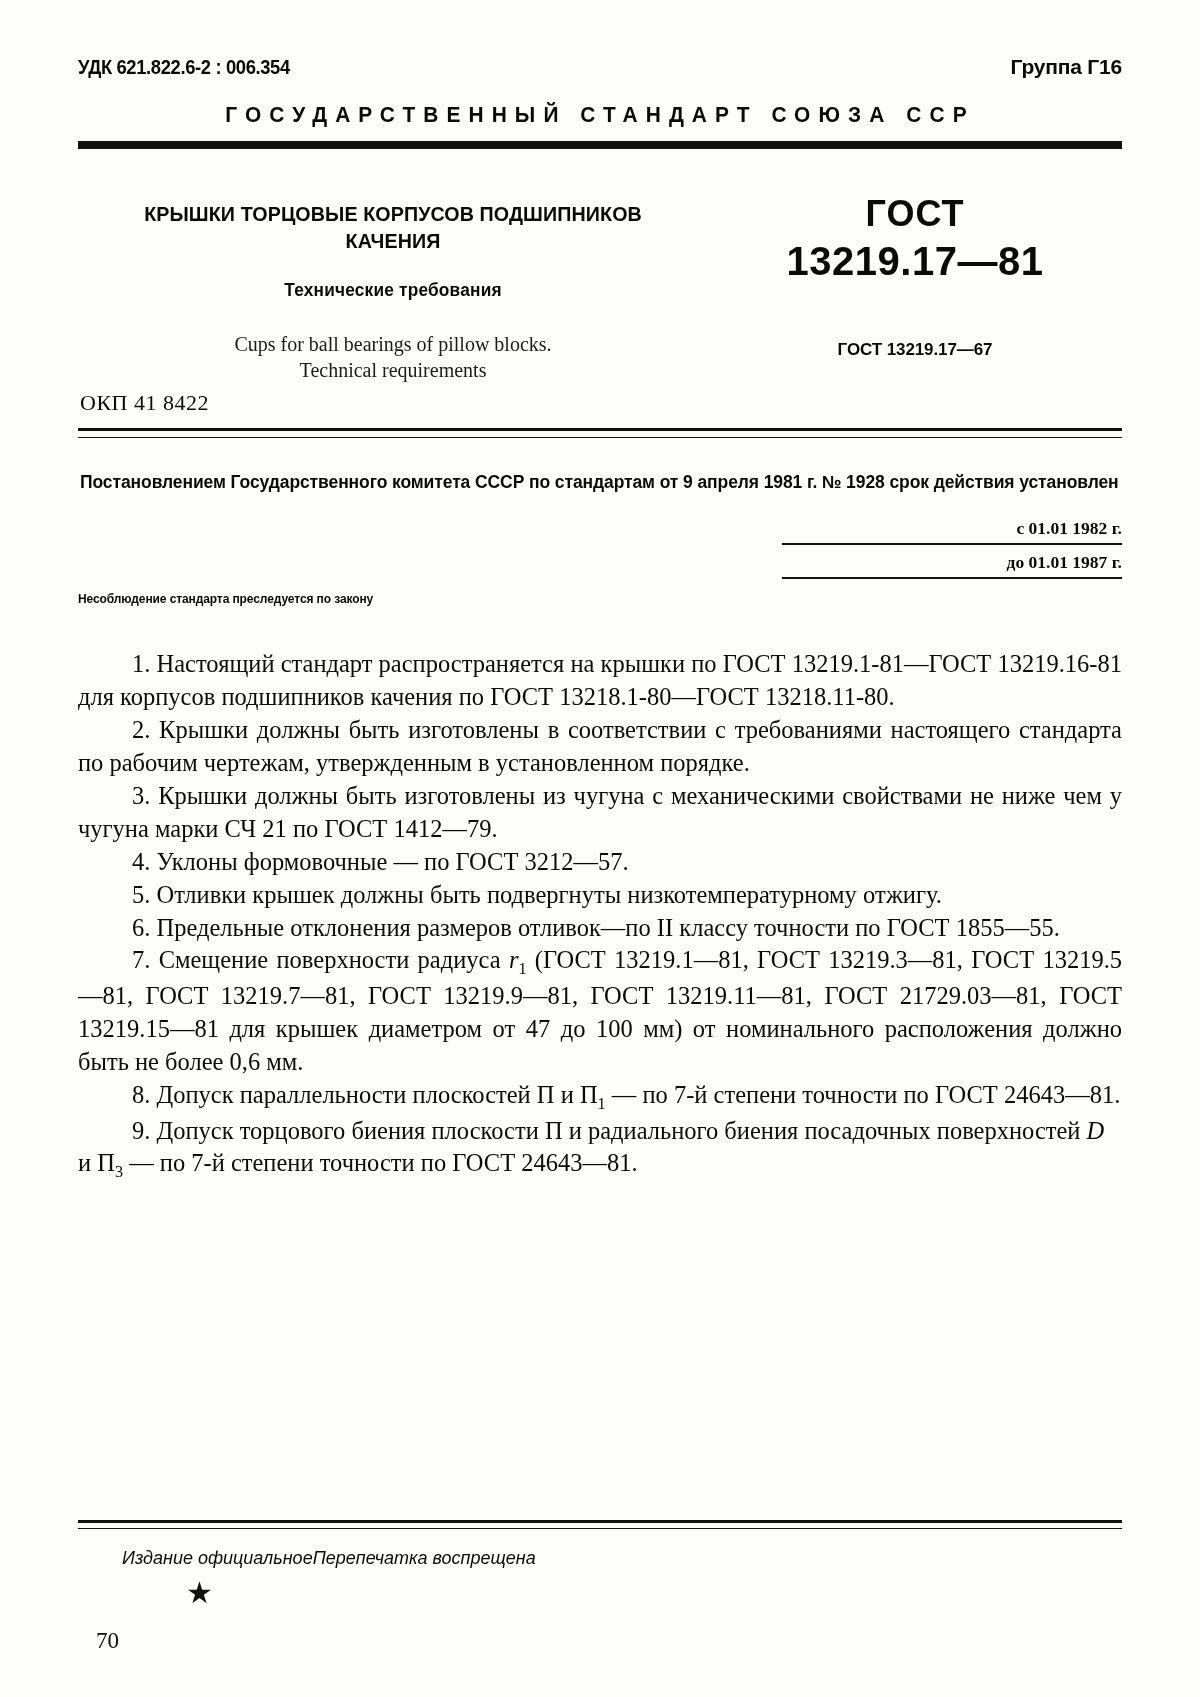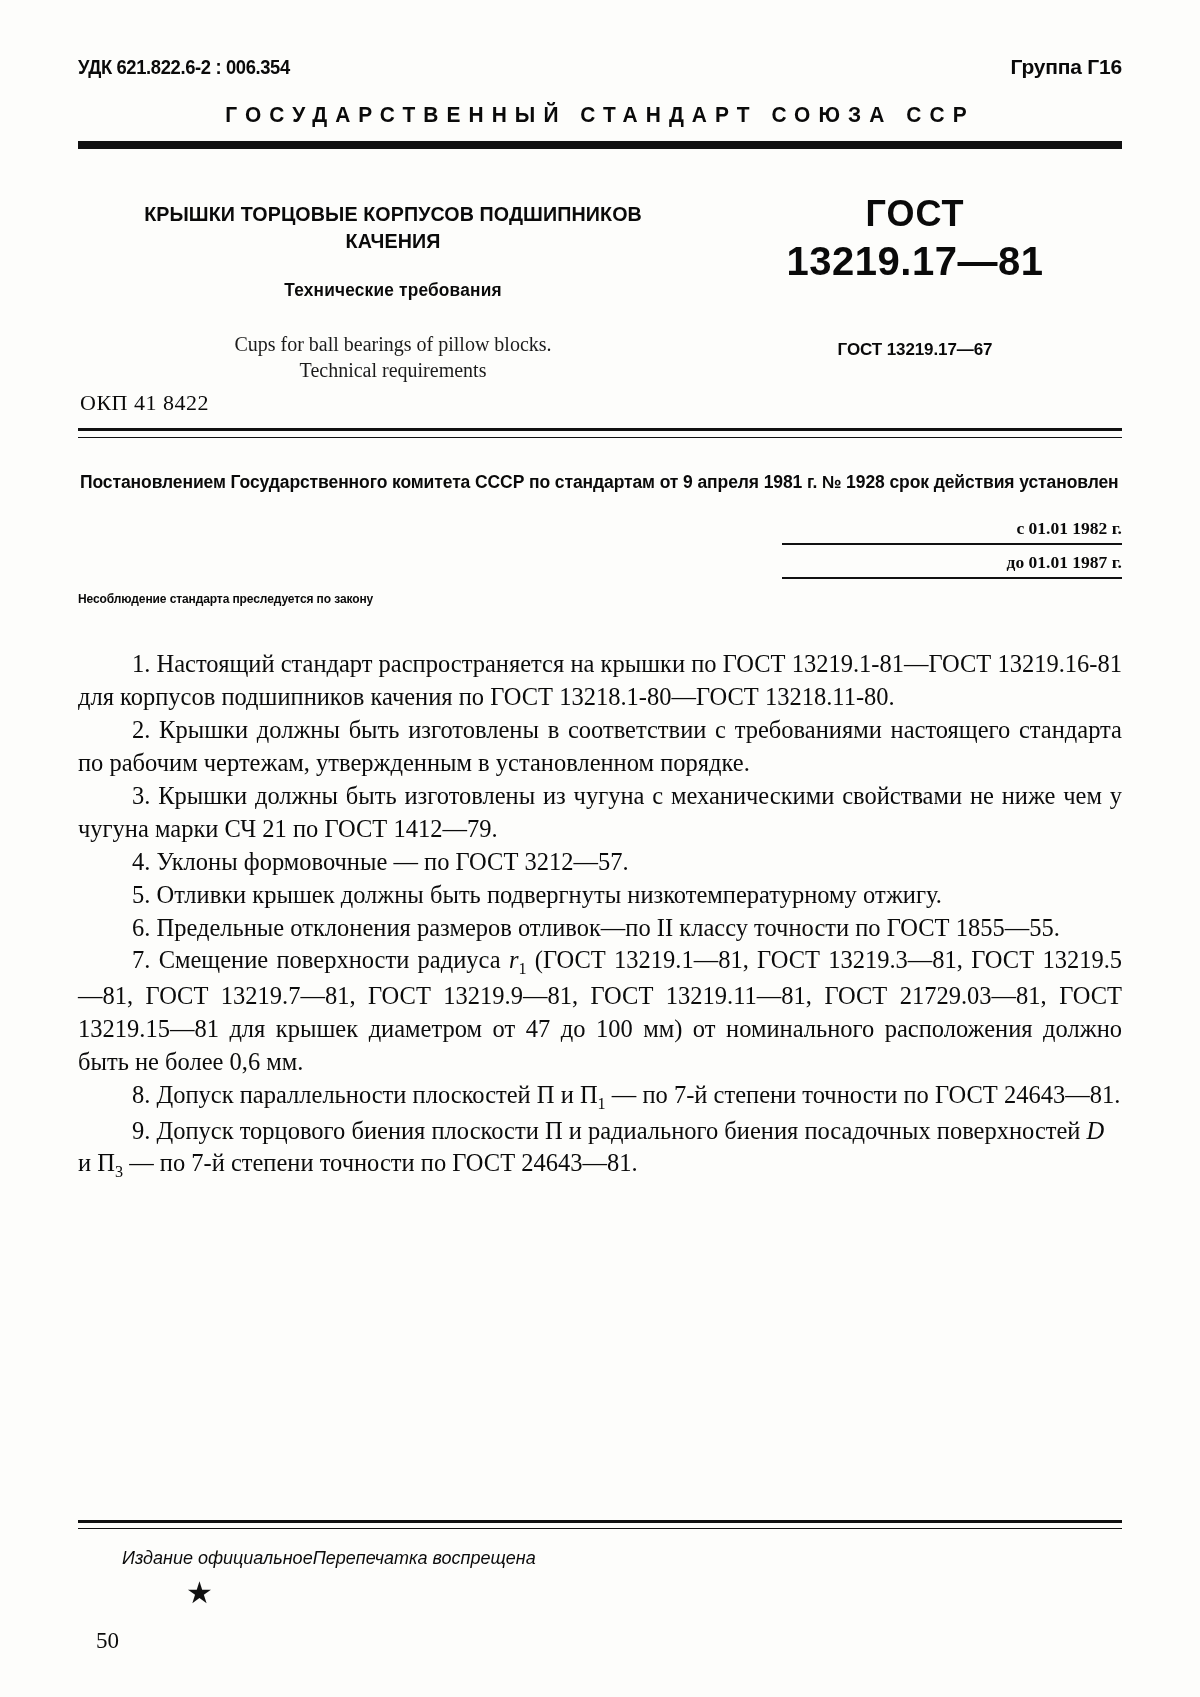--- a/index.html
+++ b/index.html
@@ -312,15 +312,15 @@
     <p><span>8. Допуск параллельности плоскостей П и П</span><sub>1</sub><span> — по 7-й степени точности по ГОСТ 24643—81.</span></p>
     <p><span>9. Допуск торцового биения плоскости П и радиального биения посадочных поверхностей </span><span class="it">D</span><span> и П</span><sub>3</sub><span> — по 7-й степени точности по ГОСТ 24643—81.</span></p>
   </div>
 
   <div class="footer-rule"></div>
   <div class="footer">
     <div>Издание официальное</div>
     <div>Перепечатка воспрещена</div>
   </div>
   <div class="star">★</div>
-  <div class="page-num">50</div>
+  <div class="page-num">70</div>
 
 </div>
 
 </body></html>

